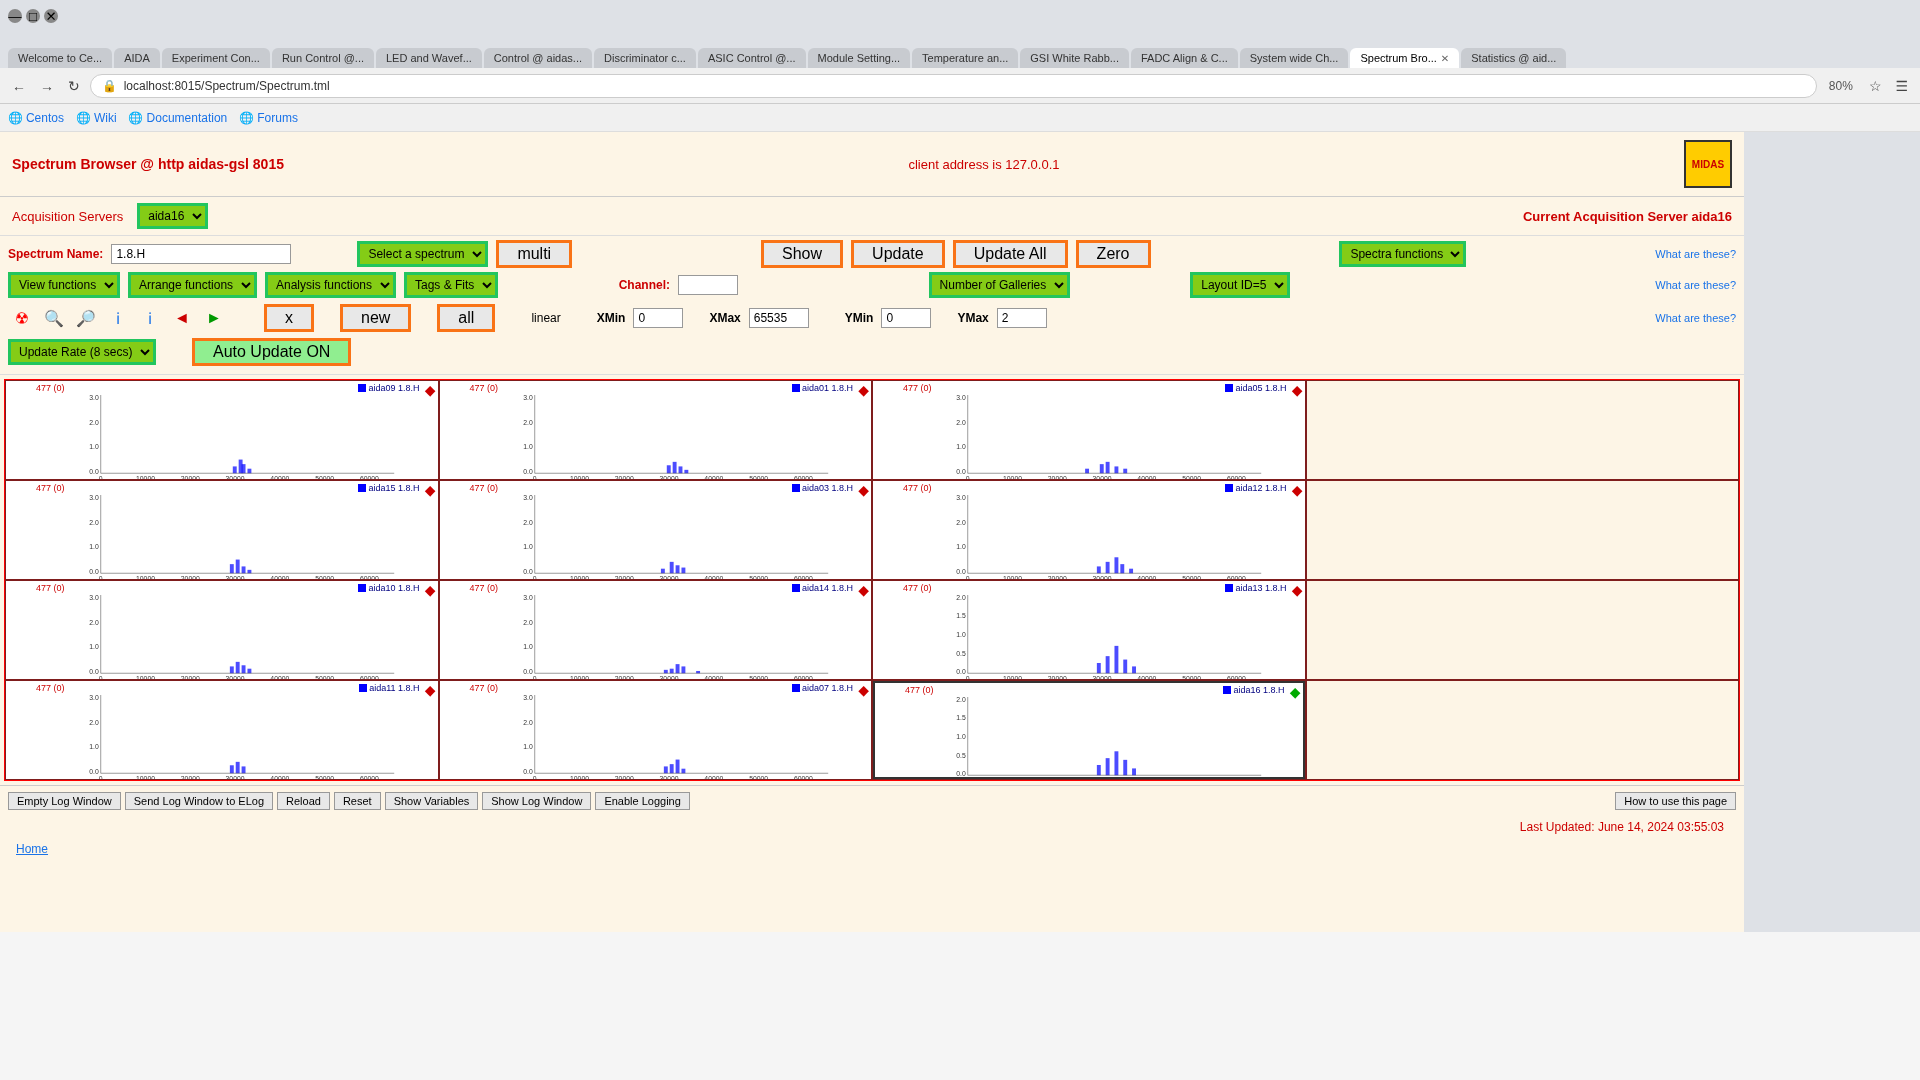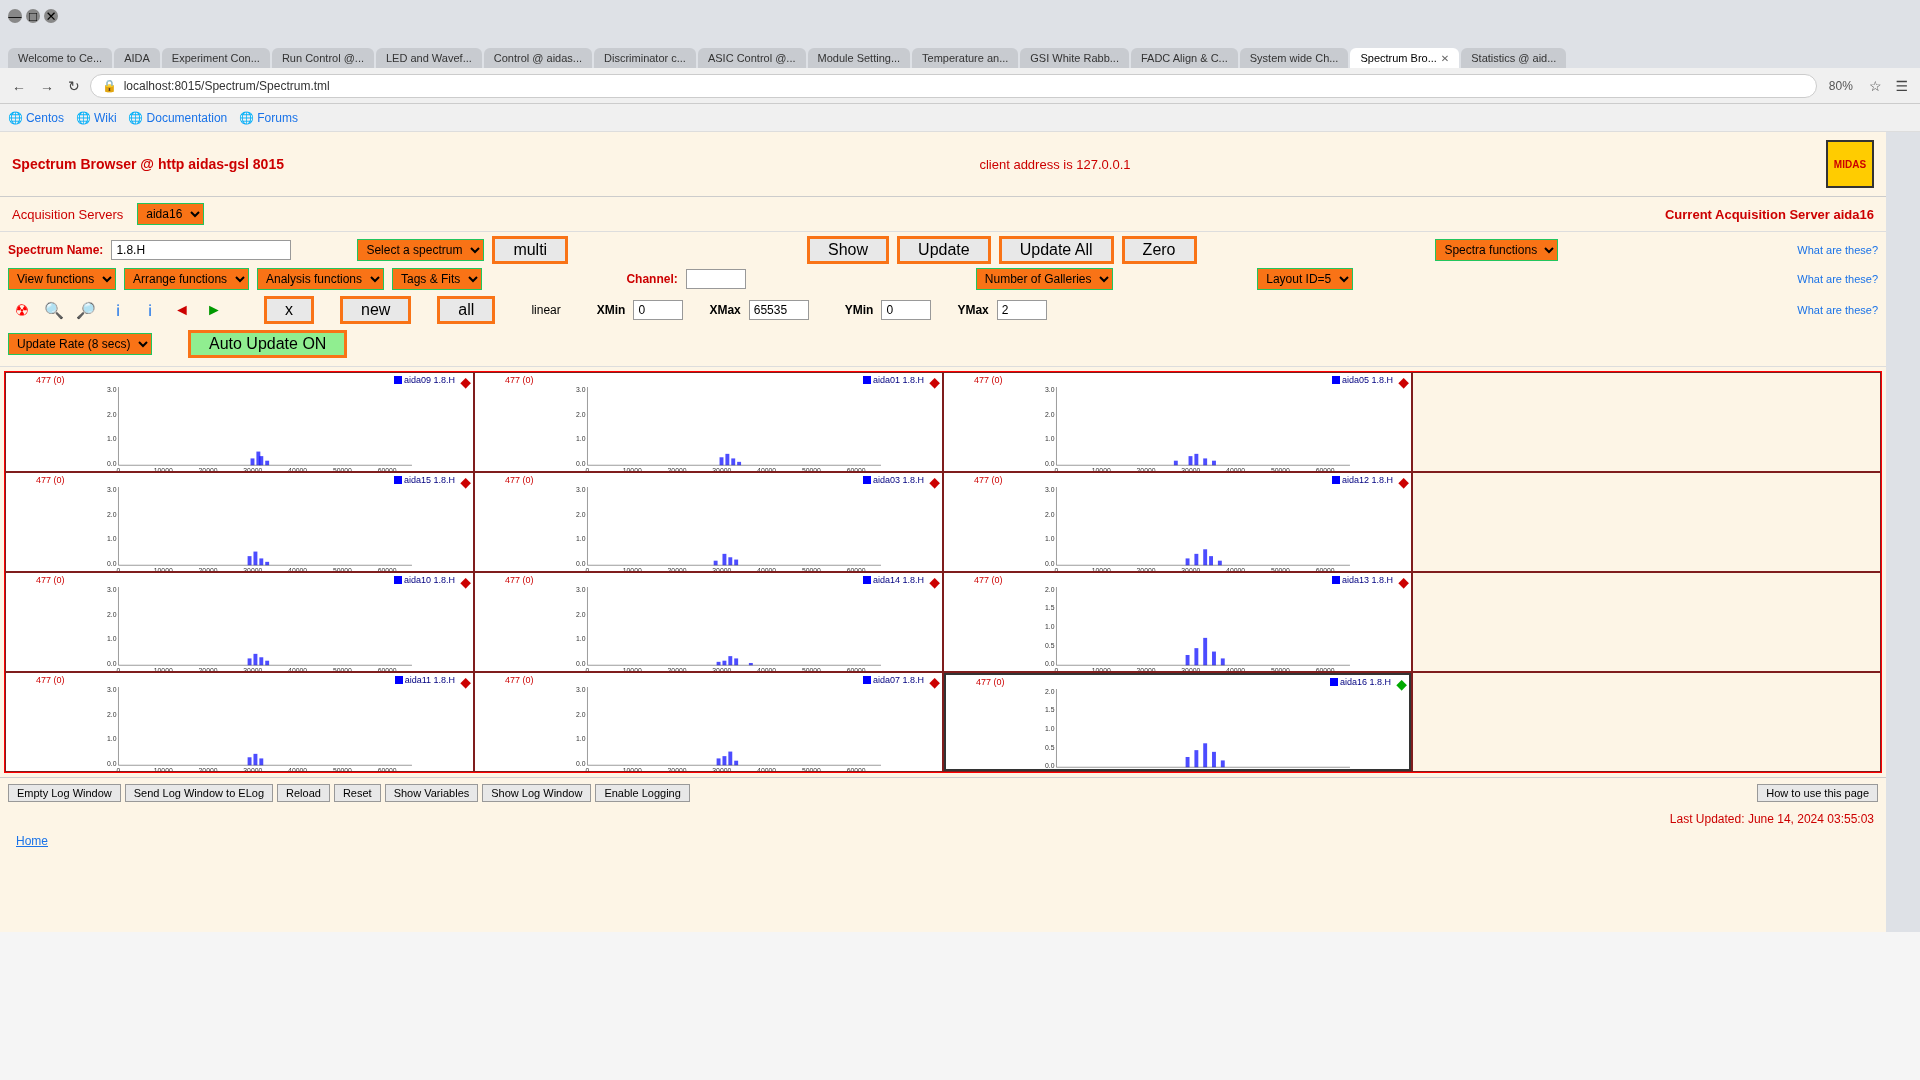--- a/index.html
+++ b/index.html
@@ -22,36 +22,36 @@
     .nav-bar { background: #f0f0f0; height: 36px; display: flex; align-items: center; padding: 0 8px; gap: 6px; border-bottom: 1px solid #ccc; }
     .nav-btn { background: none; border: none; cursor: pointer; color: #444; font-size: 14px; padding: 4px; border-radius: 3px; }
     .url-bar { flex: 1; background: #fff; border: 1px solid #ccc; border-radius: 20px; padding: 4px 12px; font-size: 13px; display: flex; align-items: center; gap: 6px; }
     .url-text { flex: 1; font-size: 12px; color: #333; }
     .zoom-indicator { font-size: 12px; color: #555; padding: 2px 6px; }
 
     .bookmarks-bar { background: #f0f0f0; height: 28px; display: flex; align-items: center; padding: 0 8px; gap: 12px; border-bottom: 1px solid #ddd; }
     .bookmark-item { font-size: 12px; color: #1a73e8; cursor: pointer; display: flex; align-items: center; gap: 3px; }
 
     
-    .page-content { background: #fdf5e6; width: 1886px; min-height: 800px; }
+    .page-content { background: #fdf5e6; width: 1744px; min-height: 800px; }
 
     .page-header { padding: 8px 12px; display: flex; justify-content: space-between; align-items: center; border-bottom: 1px solid #ccc; }
     .page-title { color: #cc0000; font-weight: bold; font-size: 14px; }
     .client-address { color: #cc0000; font-size: 13px; }
     .midas-logo { width: 48px; height: 48px; background: #ffcc00; border: 2px solid #333; display: flex; align-items: center; justify-content: center; font-size: 10px; font-weight: bold; color: #cc0000; }
 
     .acq-bar { background: #fdf5e6; padding: 6px 12px; display: flex; align-items: center; justify-content: space-between; border-bottom: 1px solid #ddd; }
     .acq-label { color: #cc0000; font-size: 13px; }
     .acq-server { color: #cc0000; font-size: 13px; font-weight: bold; }
 
     .controls { padding: 4px 8px; background: #fdf5e6; border-bottom: 1px solid #ddd; }
     .controls-row { display: flex; align-items: center; gap: 8px; margin-bottom: 4px; flex-wrap: wrap; }
     .ctrl-label { font-weight: bold; color: #cc0000; font-size: 12px; }
     .ctrl-input { border: 1px solid #999; padding: 2px 4px; font-size: 12px; background: #fff; }
-    .ctrl-select { border: 1px solid #22c55e; padding: 2px 4px; font-size: 12px; background: #f97316; cursor: pointer; }
+    .ctrl-select { border: 3px solid #22c55e; padding: 2px 4px; font-size: 12px; background: #84cc16; cursor: pointer; }
     .ctrl-btn { border: 3px solid #f97316; padding: 2px 18px; font-size: 16px; background: #e8e8e8; cursor: pointer; }
 
     .icon-row { display: flex; align-items: center; gap: 4px; padding: 2px 0; }
     .icon-btn { width: 28px; height: 28px; display: flex; align-items: center; justify-content: center; cursor: pointer; border: 1px solid transparent; border-radius: 2px; font-size: 16px; }
     .icon-btn.red { color: red; }
     .icon-btn.blue { color: #1a73e8; }
 
     .what-these { color: #1a73e8; font-size: 11px; cursor: pointer; white-space: nowrap; }
 
     
@@ -59,21 +59,21 @@
     .gallery-grid { display: grid; grid-template-columns: repeat(4, 1fr); gap: 0; border: 1px solid red; }
     .gallery-cell { border: 1px solid #7f1d1d; background: #fff; position: relative; height: 100px; overflow: hidden; }
     .gallery-cell.empty { background: #fdf5e6; }
 
     
     .bottom-bar { background: #fdf5e6; padding: 6px 8px; display: flex; align-items: center; justify-content: space-between; border-top: 1px solid #ccc; }
     .bottom-btns { display: flex; gap: 4px; }
     .bottom-btn { border: 1px solid #999; padding: 2px 8px; font-size: 11px; background: #e8e8e8; cursor: pointer; }
     .how-btn { border: 1px solid #999; padding: 2px 8px; font-size: 11px; background: #e8e8e8; cursor: pointer; }
 
-    .last-updated { color: #cc0000; font-size: 12px; text-align: right; padding: 4px 12px; }
+    .last-updated { color: #cc0000; font-size: 12px; text-align: right; padding: 4px 20px; }
     .home-link { color: #1a73e8; font-size: 12px; cursor: pointer; padding: 4px 8px; text-decoration: underline; }
   </style>
 </head>
 <body>
 
 <div class="browser-chrome">
 
   <div class="title-bar">
     <div class="title-bar-btns">
       <button class="title-bar-btn btn-min">—</button>

